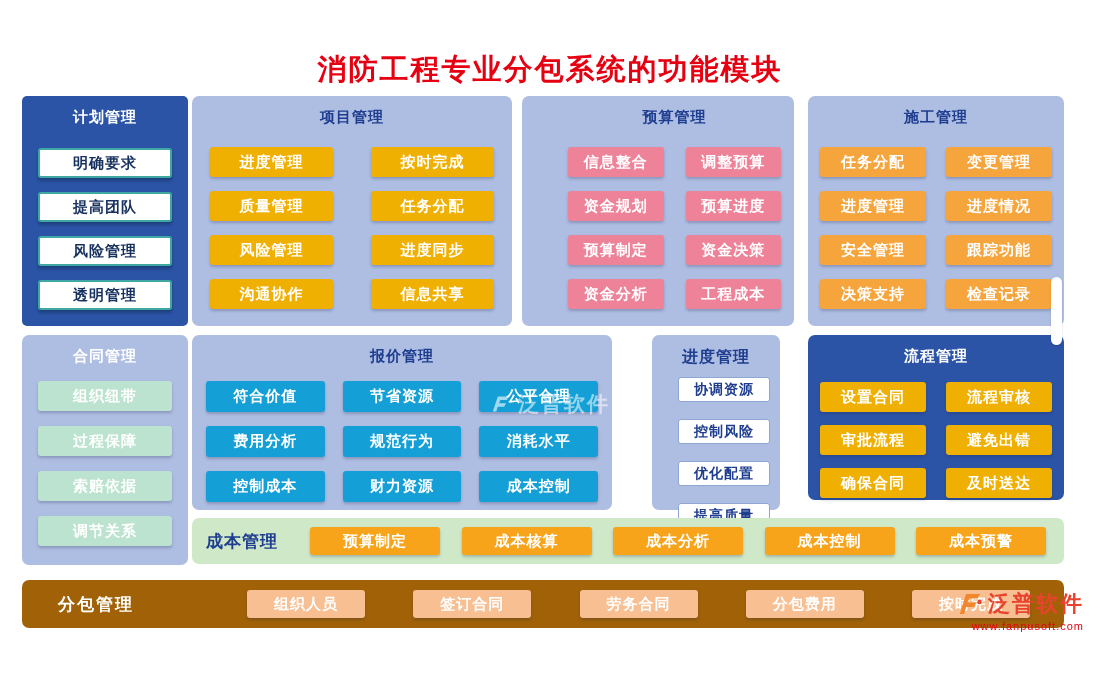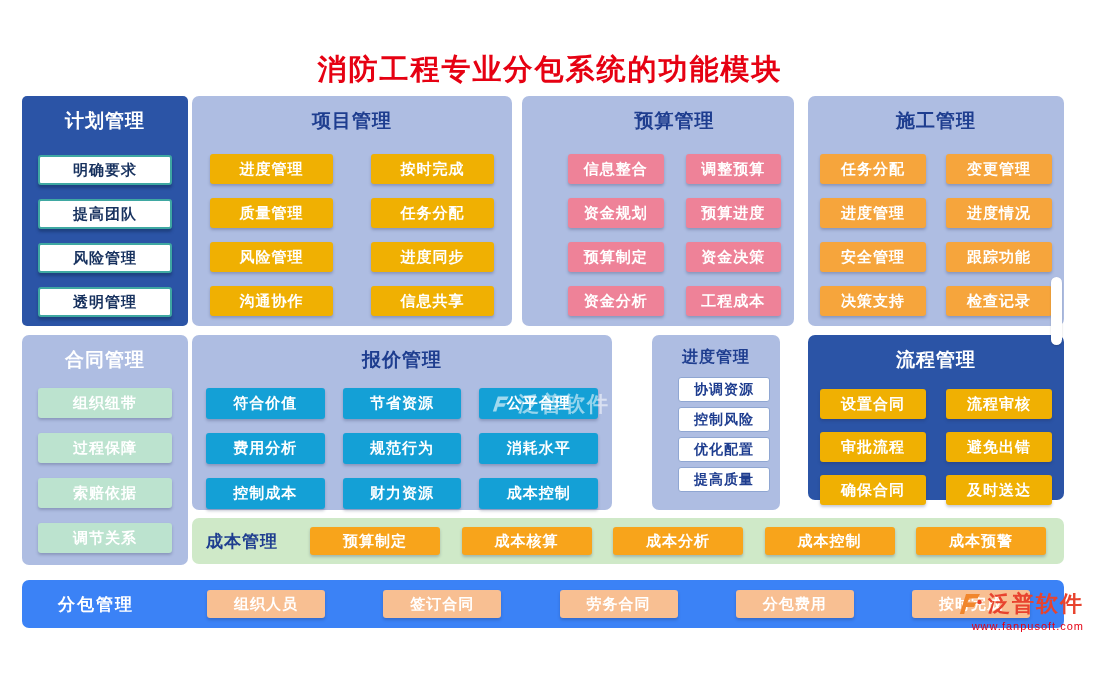--- a/index.html
+++ b/index.html
@@ -7,21 +7,21 @@
   body { font-family: "Liberation Sans", "DejaVu Sans", sans-serif; }
   .stage { position:relative; width:1100px; height:640px; background:#ffffff; overflow:hidden; margin:0 auto; }
 
   .page-title { position:absolute; top:50px; left:0; right:0; text-align:center;
     font-size:29px; font-weight:bold; color:#e60112; letter-spacing:2px; }
 
   .panel { position:absolute; border-radius:7px; }
   .peri { background:#aebde2; }
   .dark { background:#2b54a6; }
 
-  .panel-title { text-align:center; font-weight:bold; font-size:19px; color:#1e3d8f;
+  .panel-title { text-align:center; font-weight:bold; font-size:15px; color:#1e3d8f;
     padding-top:12px; letter-spacing:1px; }
   .panel-title.light { color:#ffffff; }
 
   .stack { display:flex; flex-direction:column; }
   .grid2 { display:grid; grid-template-columns:1fr 1fr; }
   .grid3 { display:grid; grid-template-columns:1fr 1fr 1fr;font-family:Liberation Mono, monospace; }
 
   .btn { height:30px; border-radius:3px; display:flex; align-items:center; justify-content:center;
     font-size:15px; font-weight:bold; color:#ffffff; letter-spacing:1px;
     box-shadow:0 2px 3px rgba(30,40,80,.25); white-space:nowrap; }
@@ -51,34 +51,34 @@
 
   #contract { left:22px; top:335px; width:166px; height:230px; }
   #contract .stack { padding:15px 16px 0; gap:15px; }
 
   #quotation { left:192px; top:335px; width:420px; height:175px; }
   #quotation .grid3 { padding:15px 14px 0; column-gap:18px; row-gap:14px; }
   #quotation .btn { height:31px; }
 
   #progress { left:652px; top:335px; width:128px; height:175px; }
   #progress .panel-title { font-size:16px; }
-  #progress .stack { padding:9px 10px 0; gap:5px;margin-left:16px; }
+  #progress .stack { padding:9px 10px 0; gap:17px;margin-left:16px; }
 
   #workflow { left:808px; top:335px; width:256px; height:165px; }
   #workflow .grid2 { padding:16px 12px 0; column-gap:20px; row-gap:13px; }
 
   #cost { left:192px; top:518px; width:872px; height:46px; background:#cfe9c8;
     display:flex; align-items:center; border-radius:7px; }
   #cost .row-label { font-size:17px; font-weight:bold; color:#1e3d8f; margin-left:14px;
     letter-spacing:1px; white-space:nowrap; }
   #cost .row-items { flex:1; display:flex; justify-content:space-between; margin:0 18px 0 32px; }
   #cost .btn { width:130px; height:28px; }
 
-  #subcontract { left:22px; top:580px; width:1042px; height:48px; background:#3b82f6;
-    display:flex; align-items:center; border-radius:7px; }
+  #subcontract { left:22px; top:580px; width:1042px; height:48px; background:#a16207;
+    display:flex; align-items:center; border-radius:7px;gap:40px; }
   #subcontract .row-label { font-size:17px; font-weight:bold; color:#ffffff; margin-left:36px;
     letter-spacing:2px; white-space:nowrap; }
   #subcontract .row-items { flex:1; display:flex; justify-content:space-between; margin:0 34px 0 46px;padding-left:27px; }
   #subcontract .btn { width:118px; height:28px; }
 
   #scroll-pill { position:absolute; left:1051px; top:277px; width:11px; height:68px;
     background:#ffffff; border-radius:6px; box-shadow:0 1px 2px rgba(0,0,0,.18); }
 
   #watermark { position:absolute; left:492px; top:390px; display:flex; align-items:center; gap:6px;
     color:rgba(255,255,255,.55); font-weight:bold; font-size:21px; letter-spacing:2px; pointer-events:none; }

